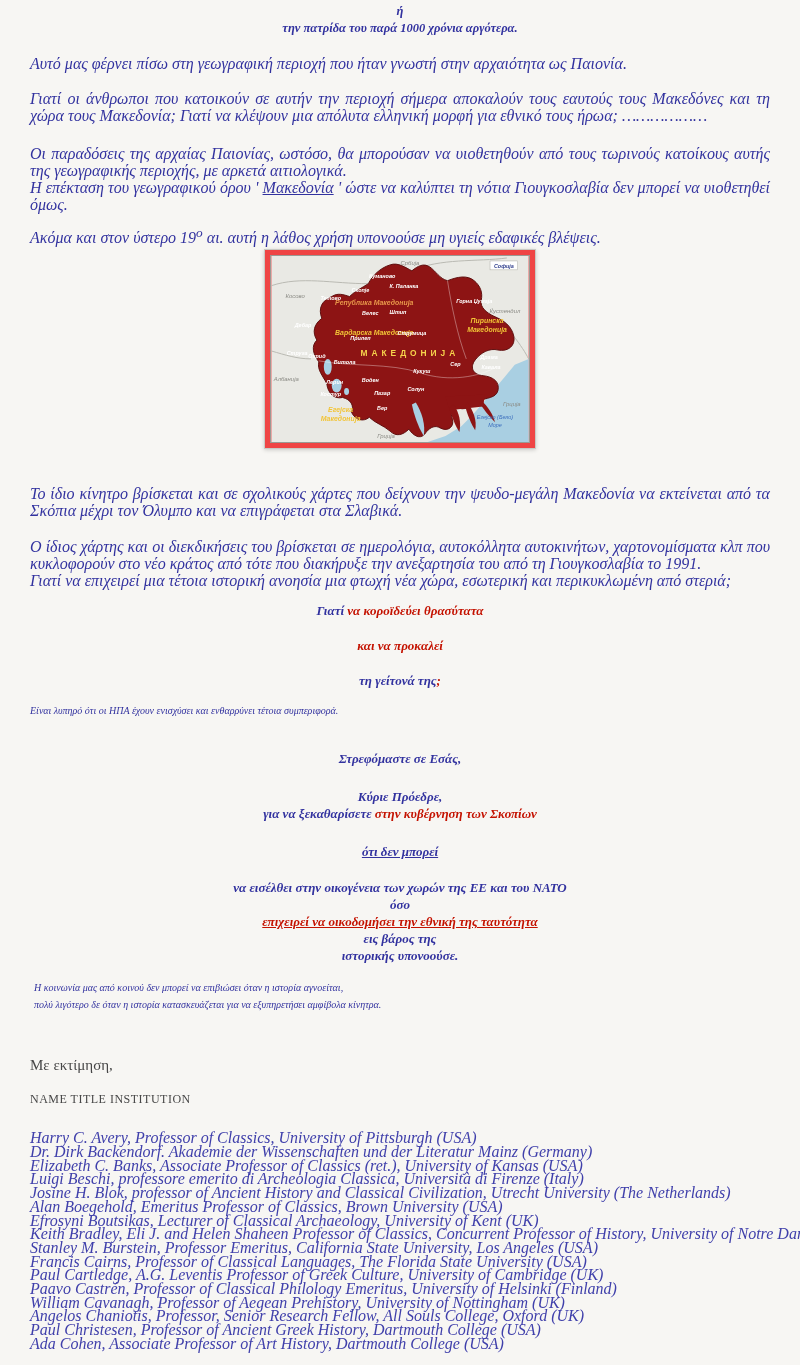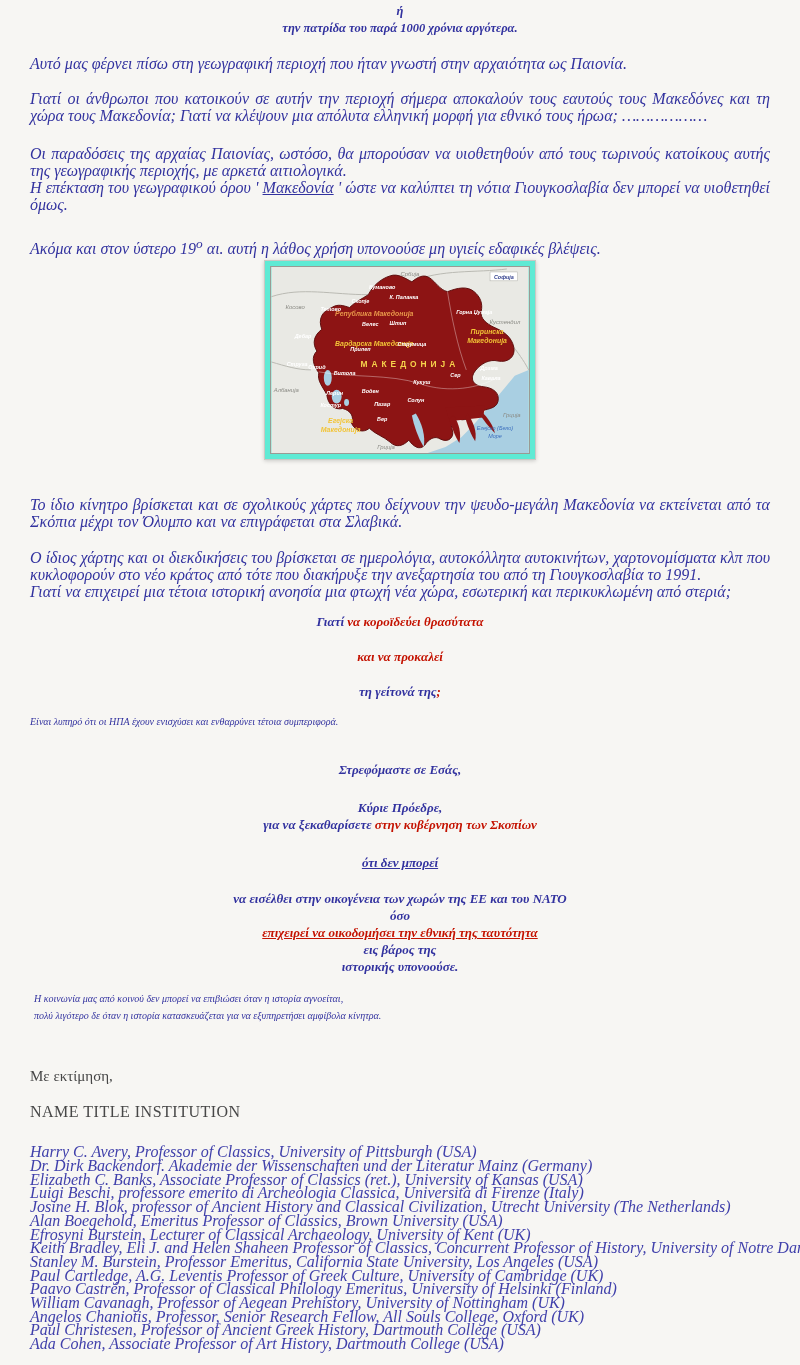--- a/index.html
+++ b/index.html
@@ -25,24 +25,24 @@
     text-align:center;font-weight:bold;font-style:italic;
     color:var(--ink-blue);font-size:12.5px;line-height:17px;
   }
   .para{
     color:var(--ink-blue);font-style:italic;font-size:16px;
     line-height:17px;text-align:justify;margin:0;
   }
   .p1{margin-top:18px;}
   .p2{margin-top:18px;}
   .p3{margin-top:21px;}
-  .p4{margin-top:22px;text-align:left;}
+  .p4{margin-top:11px;text-align:left;}
   .map-wrap{margin-top:3px;display:flex;justify-content:center;}
   .map-frame{
-    background:#5eead4;padding:5px;border:1px solid #c9c9c4;
+    background:#ef4444;padding:5px;border:1px solid #c9c9c4;
     box-shadow:0 1px 4px rgba(0,0,0,.18);
   }
   .map-frame svg{display:block;border:1px solid #9a9a94;}
   .p5{margin-top:36px;}
   .p6{margin-top:19px;}
   .cline{
     text-align:center;font-style:italic;font-weight:bold;
     font-size:13px;line-height:17px;margin:0;
   }
   .c1{margin-top:13px;}
@@ -62,21 +62,21 @@
   .a5{margin-top:19px;}
   .a6,.a7,.a8,.a9{margin-top:0;}
   .s-block{
     margin-top:16px;color:var(--ink-blue);font-style:italic;
     font-size:10px;line-height:16.5px;padding-left:4px;
   }
   .closing{
     margin-top:44px;color:var(--muted);font-size:15px;font-style:normal;
   }
   .list-header{
-    margin-top:18px;color:var(--muted);font-size:16px;letter-spacing:.5px;
+    margin-top:18px;color:var(--muted);font-size:12px;letter-spacing:.5px;
   }
   .names{margin-top:24px;}
   .name-row{
     color:var(--names-blue);font-style:italic;font-size:16px;
     line-height:13.7px;white-space:nowrap;
   }
   
   .m-neighbor{fill:#8b8b85;font-size:6px;font-style:italic;}
   .m-capital{fill:#33418e;font-size:5.5px;font-style:italic;font-weight:bold;}
   .m-city{fill:#ffffff;font-size:5.5px;font-weight:bold;font-style:italic;}
@@ -210,23 +210,24 @@
 
   <div class="list-header">NAME TITLE INSTITUTION</div>
 
   <div class="names" id="names-list">
       <div class="name-row">Harry C. Avery, Professor of Classics, University of Pittsburgh (USA)</div>
       <div class="name-row">Dr. Dirk Backendorf. Akademie der Wissenschaften und der Literatur Mainz (Germany)</div>
       <div class="name-row">Elizabeth C. Banks, Associate Professor of Classics (ret.), University of Kansas (USA)</div>
       <div class="name-row">Luigi Beschi, professore emerito di Archeologia Classica, Università di Firenze (Italy)</div>
       <div class="name-row">Josine H. Blok, professor of Ancient History and Classical Civilization, Utrecht University (The Netherlands)</div>
       <div class="name-row">Alan Boegehold, Emeritus Professor of Classics, Brown University (USA)</div>
-      <div class="name-row">Efrosyni Burstein, Lecturer of Classical Archaeology, University of Kent (UK)</div>
+      <div class="name-row">Efrosyni Boutsikas, Lecturer of Classical Archaeology, University of Kent (UK)</div>
       <div class="name-row">Keith Bradley, Eli J. and Helen Shaheen Professor of Classics, Concurrent Professor of History, University of Notre Dame (USA)</div>
       <div class="name-row">Stanley M. Burstein, Professor Emeritus, California State University, Los Angeles (USA)</div>
+      <div class="name-row">Francis Cairns, Professor of Classical Languages, The Florida State University (USA)</div>
       <div class="name-row">Paul Cartledge, A.G. Leventis Professor of Greek Culture, University of Cambridge (UK)</div>
       <div class="name-row">Paavo Castrén, Professor of Classical Philology Emeritus, University of Helsinki (Finland)</div>
       <div class="name-row">William Cavanagh, Professor of Aegean Prehistory, University of Nottingham (UK)</div>
       <div class="name-row">Angelos Chaniotis, Professor, Senior Research Fellow, All Souls College, Oxford (UK)</div>
       <div class="name-row">Paul Christesen, Professor of Ancient Greek History, Dartmouth College (USA)</div>
       <div class="name-row">Ada Cohen, Associate Professor of Art History, Dartmouth College (USA)</div>
     </div>
 
 </div>
 

